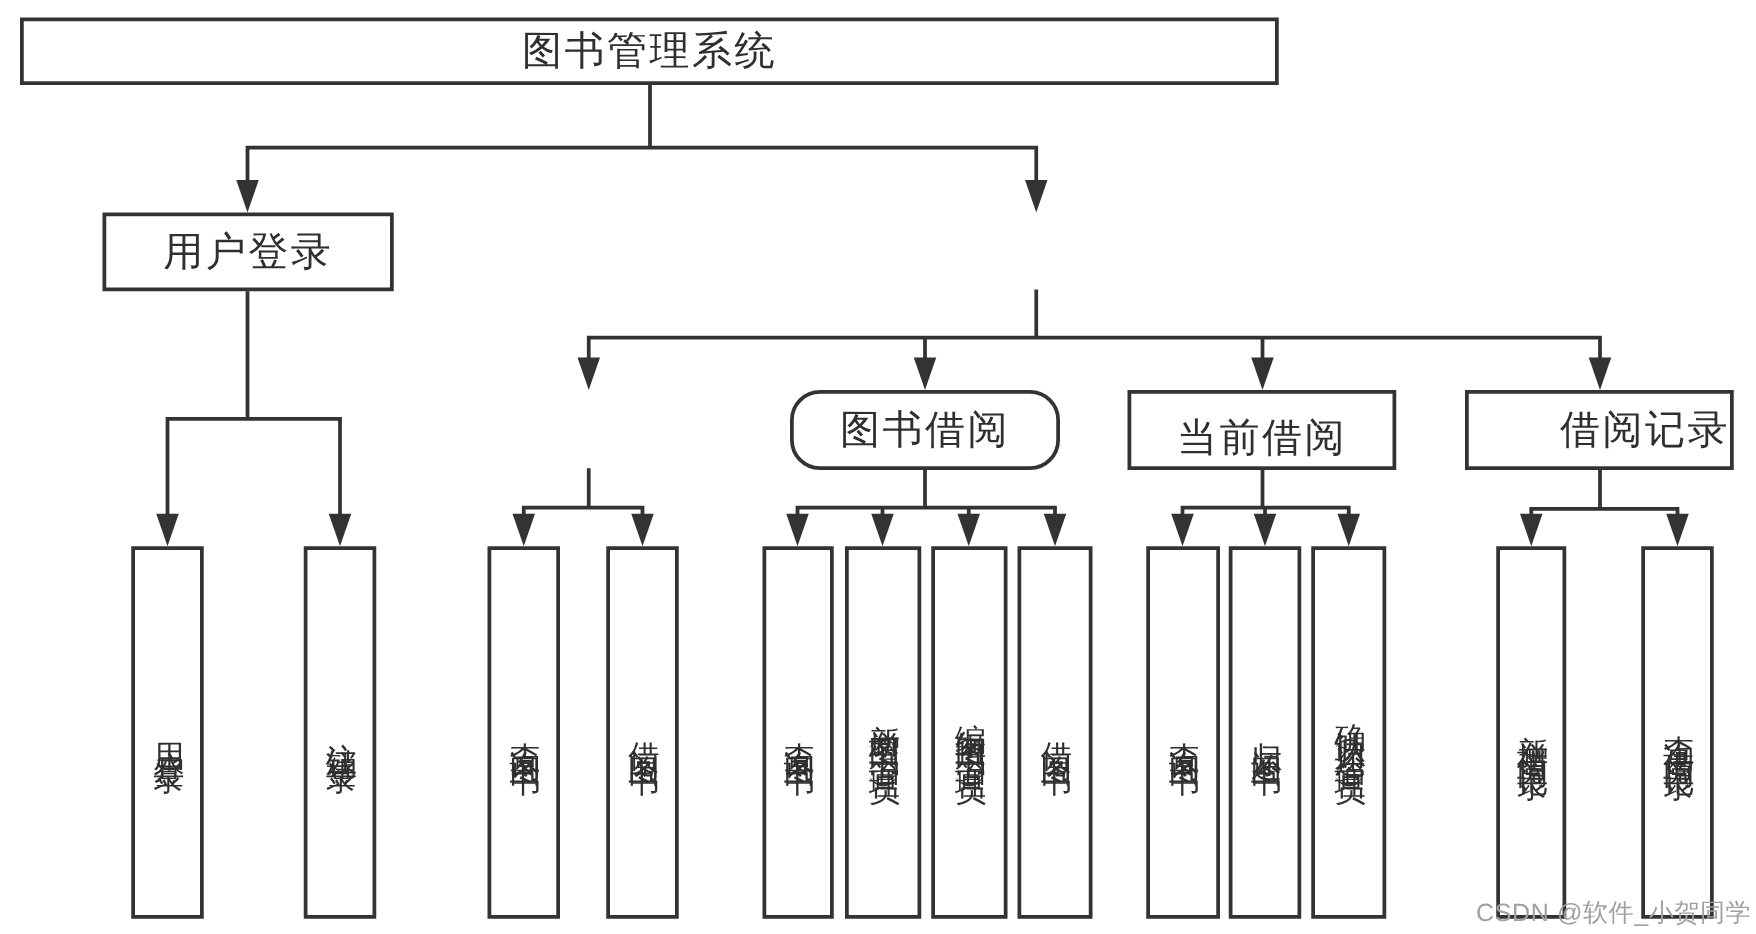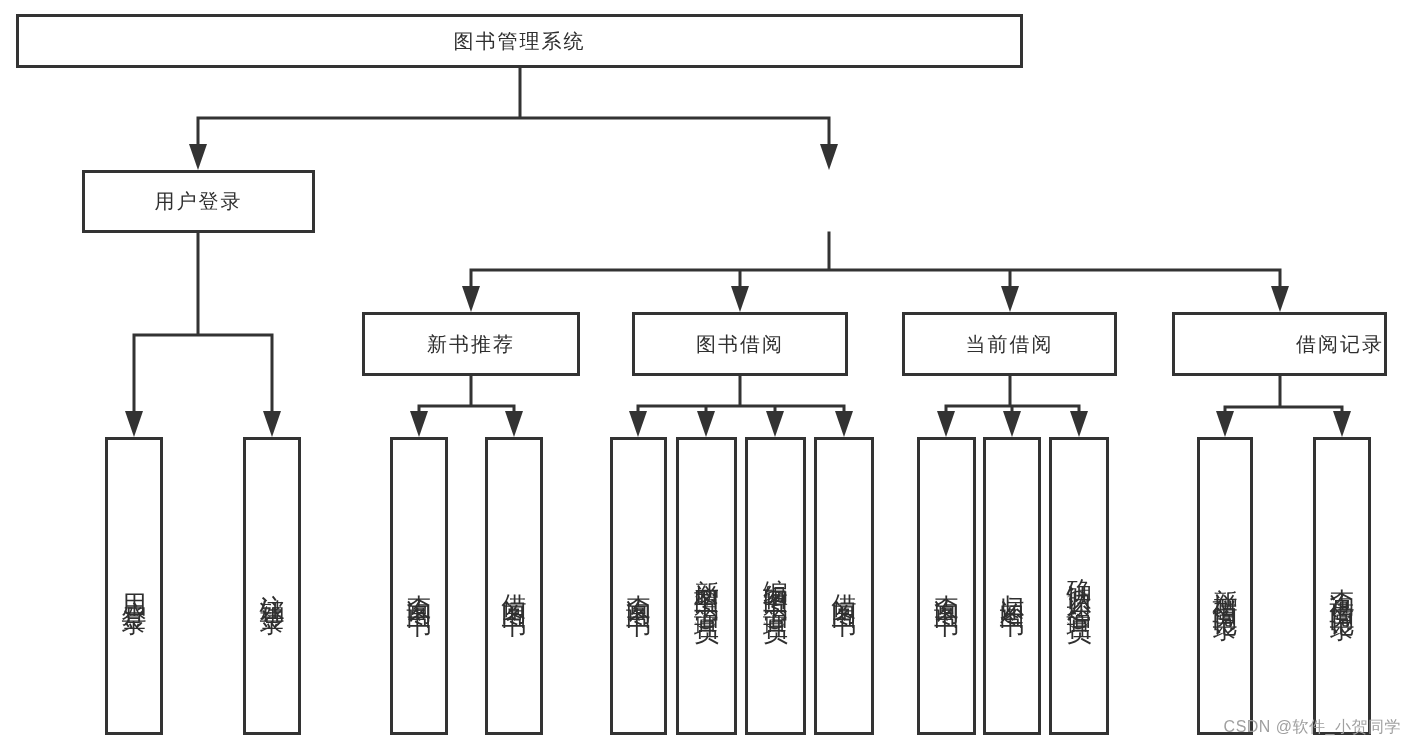--- a/index.html
+++ b/index.html
@@ -24,36 +24,36 @@
     position: absolute;
     box-sizing: border-box;
     background: #ffffff;
     border: 3px solid #333333;
     display: flex;
     align-items: center;
     justify-content: center;
     color: #2f2f2f;
   }
   .node.h span {
-    font-size: 20px;
+    font-size: 32px;
     letter-spacing: 2px;
     white-space: nowrap;
   }
   .node.v span {
     writing-mode: vertical-rl;
     text-orientation: mixed;
     font-size: 25px;
     letter-spacing: 6px;
     line-height: 1;
   }
   .watermark {
     position: absolute;
     top: 717px;
     right: 4px;
-    font-size: 16px;
+    font-size: 20px;
     letter-spacing: 0.5px;
     color: #a0a0a0;
     white-space: nowrap;
   }
   .edge {
     stroke: #333333;
     stroke-width: 3;
     fill: none;
     stroke-linecap: square;
   }
@@ -104,27 +104,24 @@
   </svg>
 
   <div class="node h" style="left:16px; top:14px; width:1007px; height:54px;">
     <span>图书管理系统</span>
   </div>
 
   <div class="node h" style="left:82px; top:170px; width:233px; height:63px;">
     <span>用户登录</span>
   </div>
 
-  <div class="node h" style="left:362px; top:312px; width:218px; height:64px;">
-    <span>新书推荐</span>
-  </div>
-  <div class="node h" style="left:632px; top:312px; width:216px; height:64px;">
+  <div class="node h" style="left:632px; top:312px; width:216px; height:64px;border-radius:24px;">
     <span>图书借阅</span>
   </div>
-  <div class="node h" style="left:902px; top:312px; width:215px; height:64px;">
+  <div class="node h" style="left:902px; top:312px; width:215px; height:64px;align-items:flex-end;">
     <span>当前借阅</span>
   </div>
   <div class="node h" style="left:1172px; top:312px; width:215px; height:64px;justify-content:flex-end;">
     <span>借阅记录</span>
   </div>
 
   <div class="node v" style="left:105px; top:437px; width:58px; height:298px;">
     <span>用户登录</span>
   </div>
   <div class="node v" style="left:243px; top:437px; width:58px; height:298px;">

